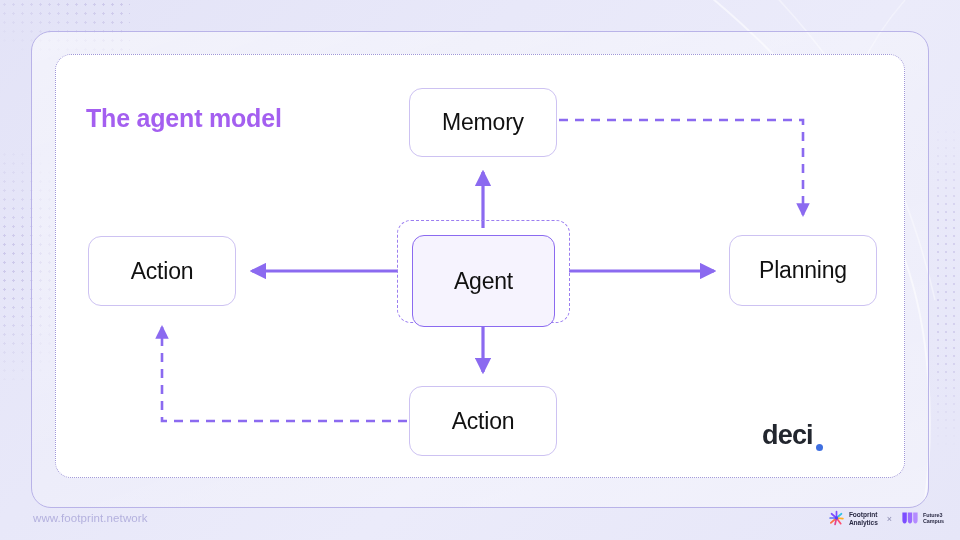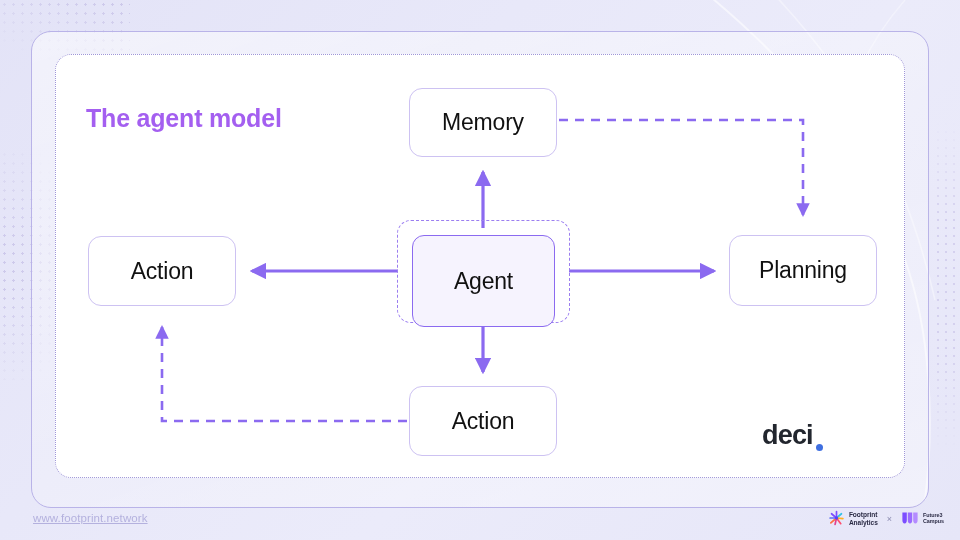--- a/index.html
+++ b/index.html
@@ -137,21 +137,20 @@
   }
 
   
   #footer-url {
     position: absolute;
     left: 33px; top: 518px;
     transform: translateY(-50%);
     font-size: 11.5px;
     color: #b4b1de;
     letter-spacing: 0.1px;
-    text-decoration: underline;
   }
   #footer-logos {
     position: absolute;
     right: 16px; top: 518px;
     transform: translateY(-50%);
     display: flex;
     align-items: center;
     gap: 8px;
   }
   .logo-block { display: flex; align-items: center; gap: 4px; }

